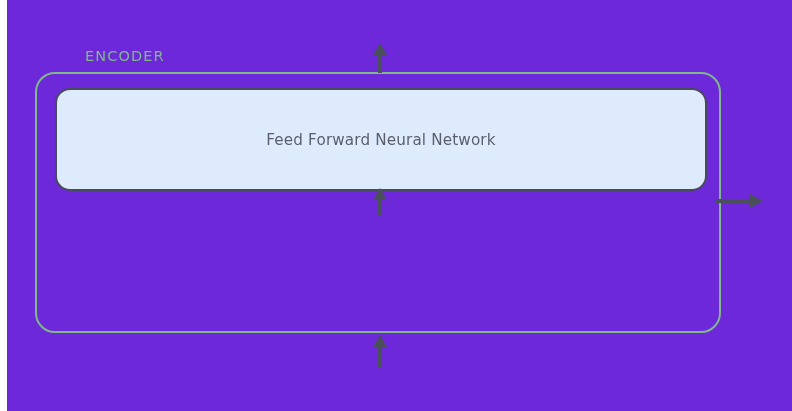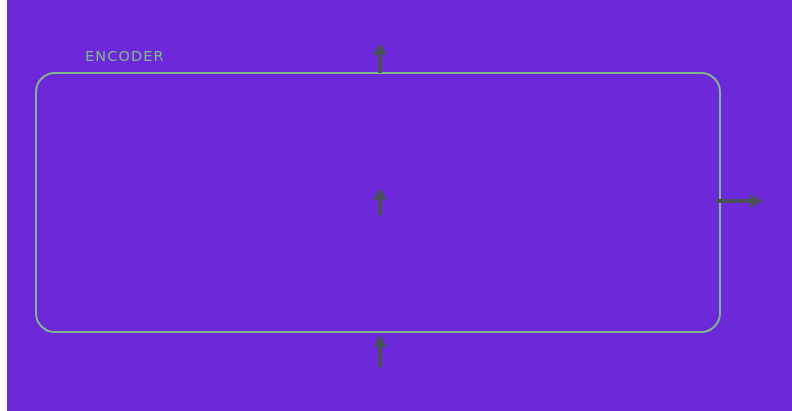--- a/index.html
+++ b/index.html
@@ -87,20 +87,23 @@
 </style>
 </head>
 <body>
 
 <div id="canvas">
 
   <div class="encoder-label">ENCODER</div>
 
   <div class="encoder-container"></div>
 
+  <div class="block block-ffnn">
+    <span class="block-label">Feed Forward Neural Network</span>
+  </div>
 
 
   <div class="arrow arrow-top">
     <svg width="32" height="33" viewBox="0 0 32 33">
       <line x1="16" y1="32" x2="16" y2="9" stroke="#4a5059" stroke-width="4"></line>
       <polygon points="16,2 23,14 9,14" fill="#4a5059"></polygon>
     </svg>
   </div>
 
   <div class="arrow arrow-middle">

